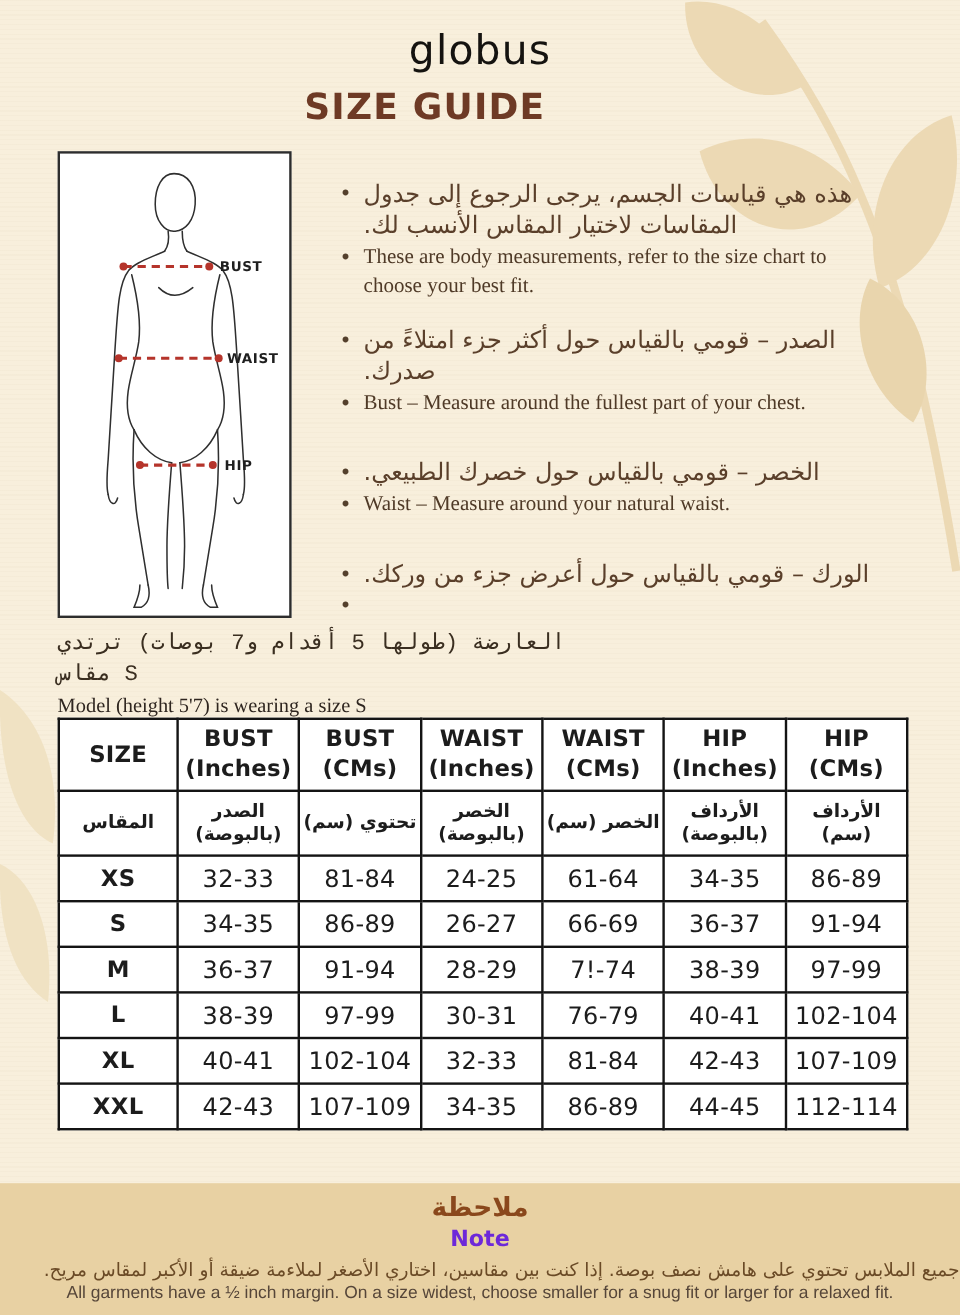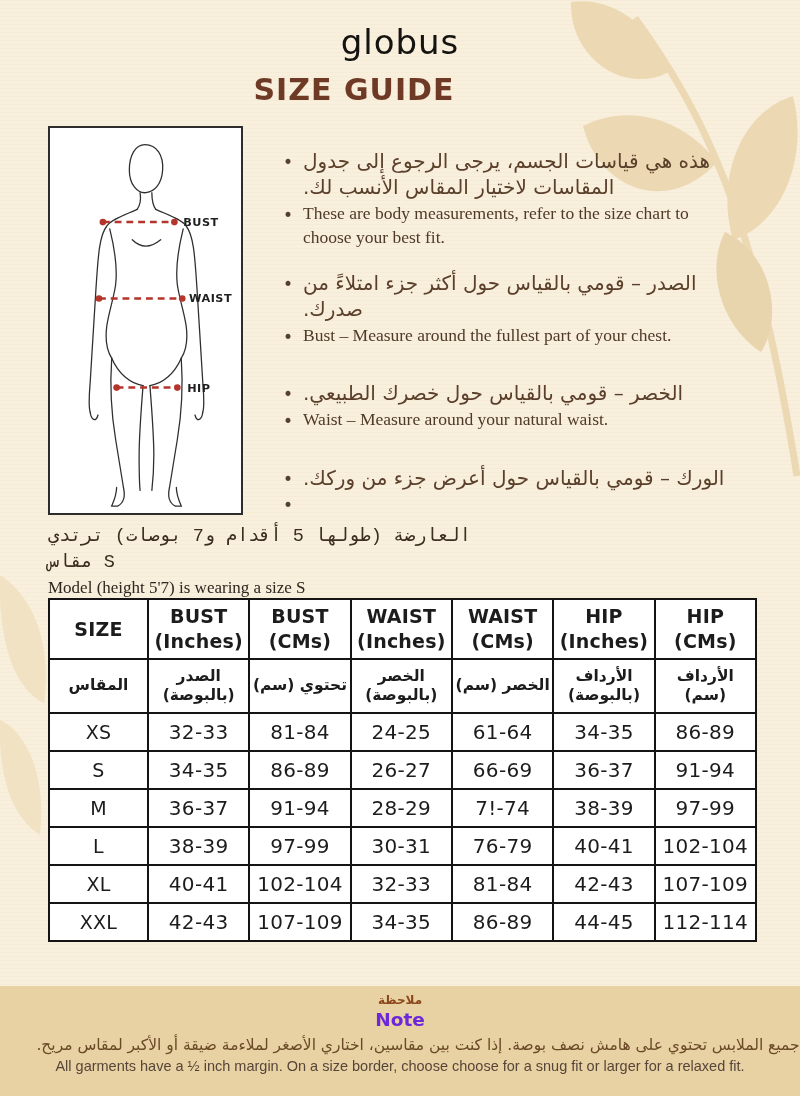--- a/index.html
+++ b/index.html
@@ -64,28 +64,28 @@
   .size-table col.c-size{width:99px;}
   tr.hdr-en th{
     height:58px; font-size:19px; font-weight:700; line-height:1.3;
     white-space:pre-line; letter-spacing:0.2px;
   }
   tr.hdr-ar th{
     height:52px; font-size:15.5px; font-weight:700; line-height:1.25;
     white-space:pre-line;
   }
   tr.data-row td{height:36px; font-size:20px; letter-spacing:0.3px;}
-  tr.data-row td.size-cell{font-weight:400; font-size:19px;text-align:center;}
+  tr.data-row td.size-cell{font-weight:700; font-size:19px;text-align:center;}
 
   
   .note{
     position:absolute; left:0; top:986px; width:800px; height:110px;
     background:#e8d1a3; text-align:center; z-index:1;
   }
-  .note-title-ar{margin-top:7px; font-size:12px; font-weight:700; color:#8a481c; line-height:1.25;}
+  .note-title-ar{margin-top:7px; font-size:22px; font-weight:700; color:#8a481c; line-height:1.25;}
   .note-title-en{font-size:18.5px; font-weight:700; color:#6d28d9; line-height:1.3;}
   .note-body-ar{margin-top:3px; font-size:15.5px; color:#6a4a26; line-height:1.35;margin-left:36px;}
   .note-body-en{font-family:"Liberation Sans", sans-serif; font-size:14.5px; color:#564639; line-height:1.45;}
 </style>
 </head>
 <body>
 
 <div class="page">
 
   <svg class="deco" style="right:0; top:0;" width="235" height="480" viewBox="0 0 235 480" aria-hidden="true">
@@ -299,16 +299,16 @@
           <td>44-45</td>
           <td>112-114</td>
         </tr>
       </tbody>
   </table>
 
   <div class="note">
     <div class="note-title-ar">ملاحظة</div>
     <div class="note-title-en">Note</div>
     <div class="note-body-ar" dir="rtl">جميع الملابس تحتوي على هامش نصف بوصة. إذا كنت بين مقاسين، اختاري الأصغر لملاءمة ضيقة أو الأكبر لمقاس مريح.</div>
-    <div class="note-body-en">All garments have a ½ inch margin. On a size border, choose choose for a snug fit or larger for a relaxed fit.</div>
+    <div class="note-body-en">All garments have a ½ inch margin. On a size widest, choose smaller for a snug fit or larger for a relaxed fit.</div>
   </div>
 
 </div>
 
 </body></html>

